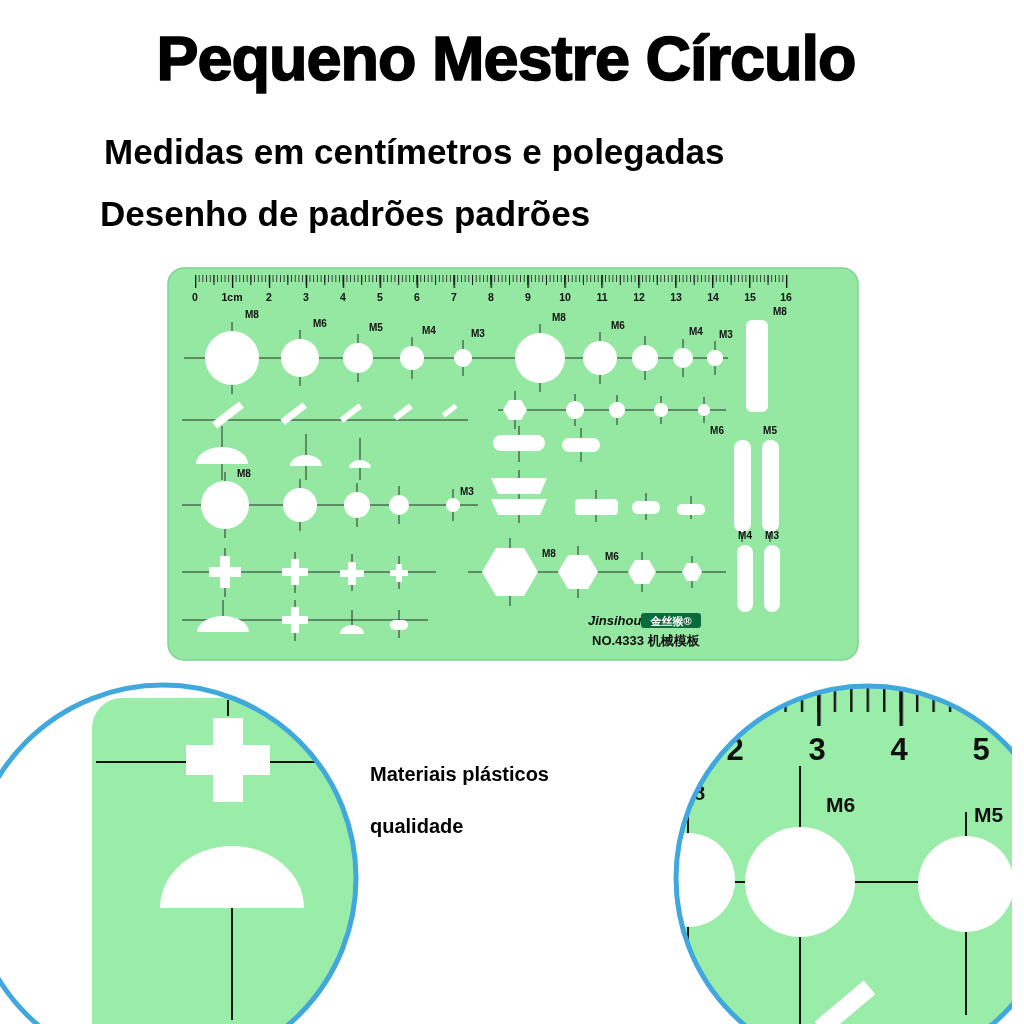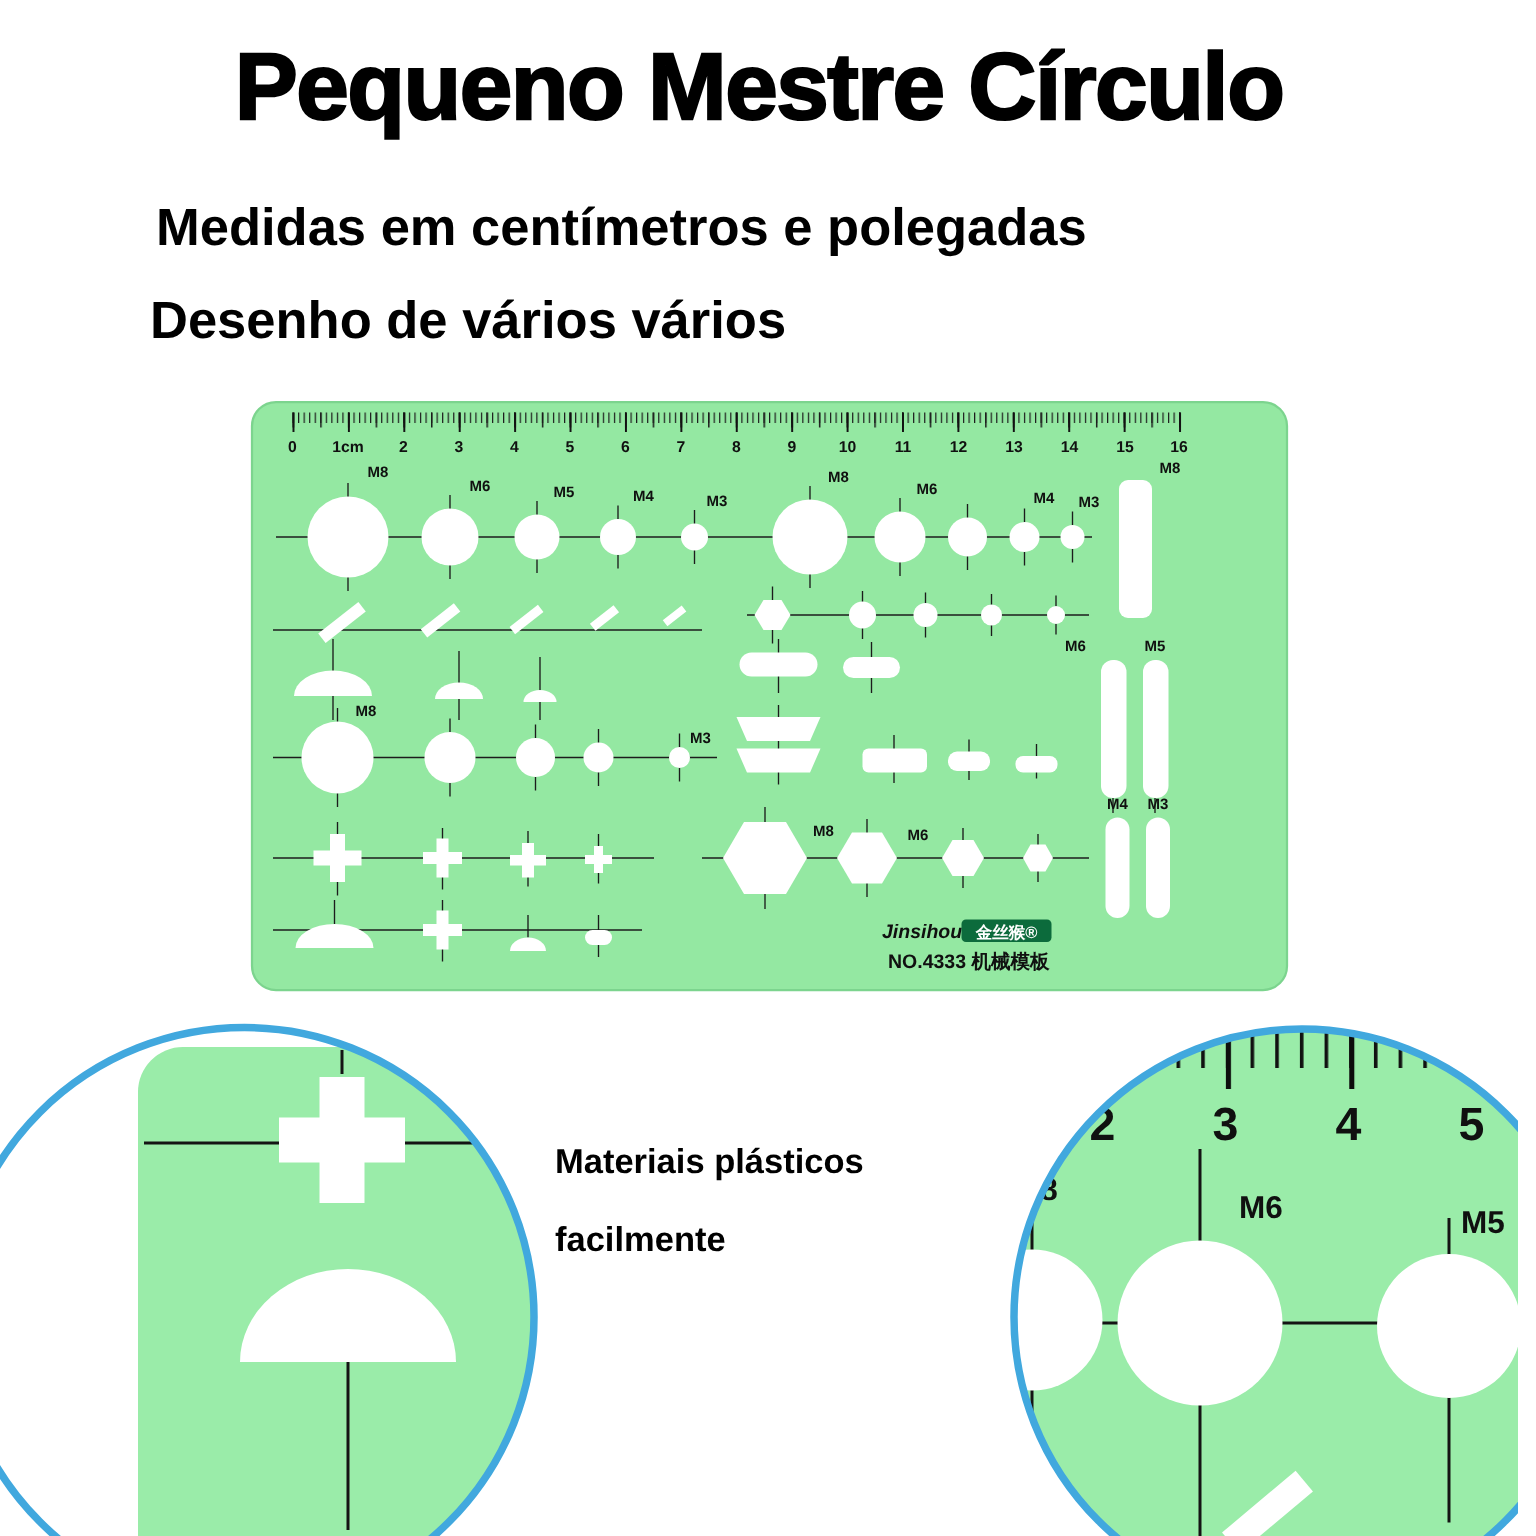--- a/index.html
+++ b/index.html
@@ -8,21 +8,21 @@
     --badge-green:#0c6b3c;
   }
   html,body{margin:0;padding:0;background:#fff;}
   .page{position:relative;width:1012px;height:1024px;background:#fff;overflow:hidden;
         font-family:"Liberation Sans",sans-serif;color:#000;}
   .title{position:absolute;top:22px;left:0;right:0;margin:0;text-align:center;
          font-size:63px;font-weight:bold;letter-spacing:-1px;-webkit-text-stroke:1.6px #000;}
   .sub{position:absolute;font-weight:bold;font-size:35px;text-align:right;}
   .sub1{top:132px;left:104px;}
   .sub2{top:194px;left:100px;}
-  .desc{position:absolute;left:370px;top:748px;font-size:23px;font-weight:bold;line-height:52px;}
+  .desc{position:absolute;left:370px;top:748px;font-size:20px;font-weight:bold;line-height:52px;}
   svg.scene{position:absolute;left:0;top:0;width:1024px;height:1024px;}
   svg text{font-family:"Liberation Sans",sans-serif;fill:#101010;}
   .cut{fill:#ffffff;}
   .ln{stroke:#1c1c1c;stroke-width:0.9;}
   .lnc{stroke:#141414;stroke-width:2;}
   .lbl{font-size:10px;font-weight:bold;}
   .mid{text-anchor:middle;}
   .rnum{font-size:10.5px;font-weight:bold;text-anchor:middle;}
   .cnum{font-size:31px;font-weight:600;text-anchor:middle;}
   .clbl{font-size:21px;font-weight:600;}
@@ -34,21 +34,21 @@
   .cring{fill:none;stroke:var(--callout-border);stroke-width:5;}
   .badge{fill:var(--badge-green);}
 </style>
 </head>
 <body>
 
 <div class="page">
 
   <h1 class="title">Pequeno Mestre Círculo</h1>
   <div class="sub sub1">Medidas em centímetros e polegadas</div>
-  <div class="sub sub2">Desenho de vários vários</div>
+  <div class="sub sub2">Desenho de padrões padrões</div>
 
   <svg class="scene" viewBox="0 0 1024 1024">
     <defs>
       <pattern id="tmm" x="27" y="7" width="3.694" height="7" patternUnits="userSpaceOnUse">
           <rect width="0.8" height="7" fill="#1b1b1b"></rect>
         </pattern>
       <pattern id="tc5" x="27" y="7" width="18.47" height="10" patternUnits="userSpaceOnUse">
           <rect width="1" height="10" fill="#1b1b1b"></rect>
         </pattern>
       <pattern id="tcm" x="27" y="7" width="36.94" height="13" patternUnits="userSpaceOnUse">
@@ -269,16 +269,16 @@
       <circle class="cut" cx="688" cy="880" r="47"></circle>
       <circle class="cut" cx="800" cy="882" r="55"></circle>
       <circle class="cut" cx="966" cy="884" r="48"></circle>
       <rect class="cut" x="813" y="999" width="64" height="18" transform="rotate(-40 845 1008)"></rect>
     </g>
     <circle class="cring" cx="868" cy="878" r="192"></circle>
   </svg>
 
   <div class="desc">
     <div>Materiais plásticos</div>
-    <div>facilmente</div>
+    <div>qualidade</div>
   </div>
 
 </div>
 
 </body></html>

